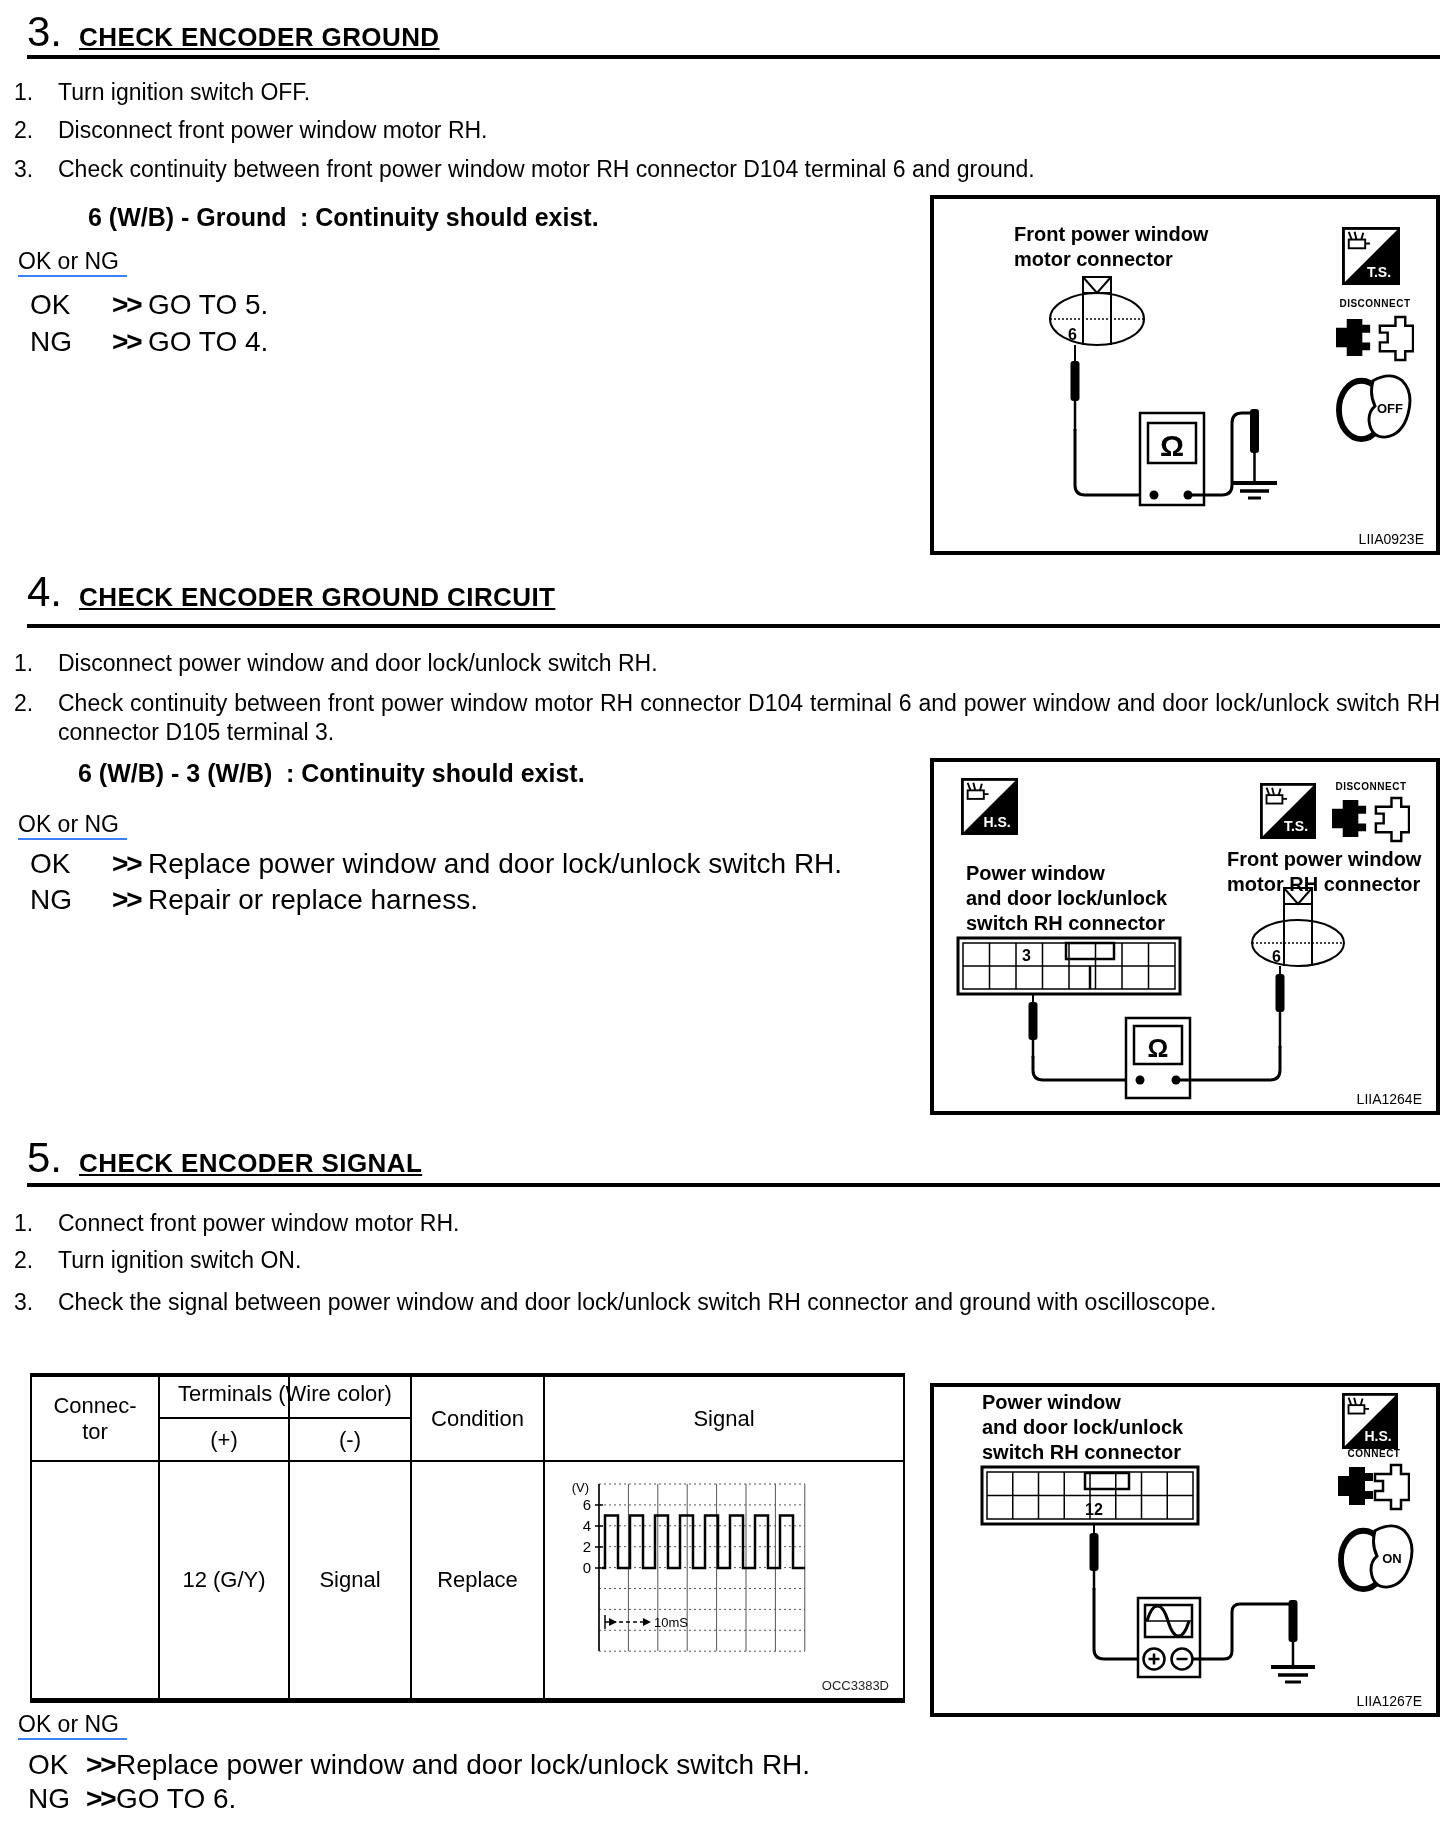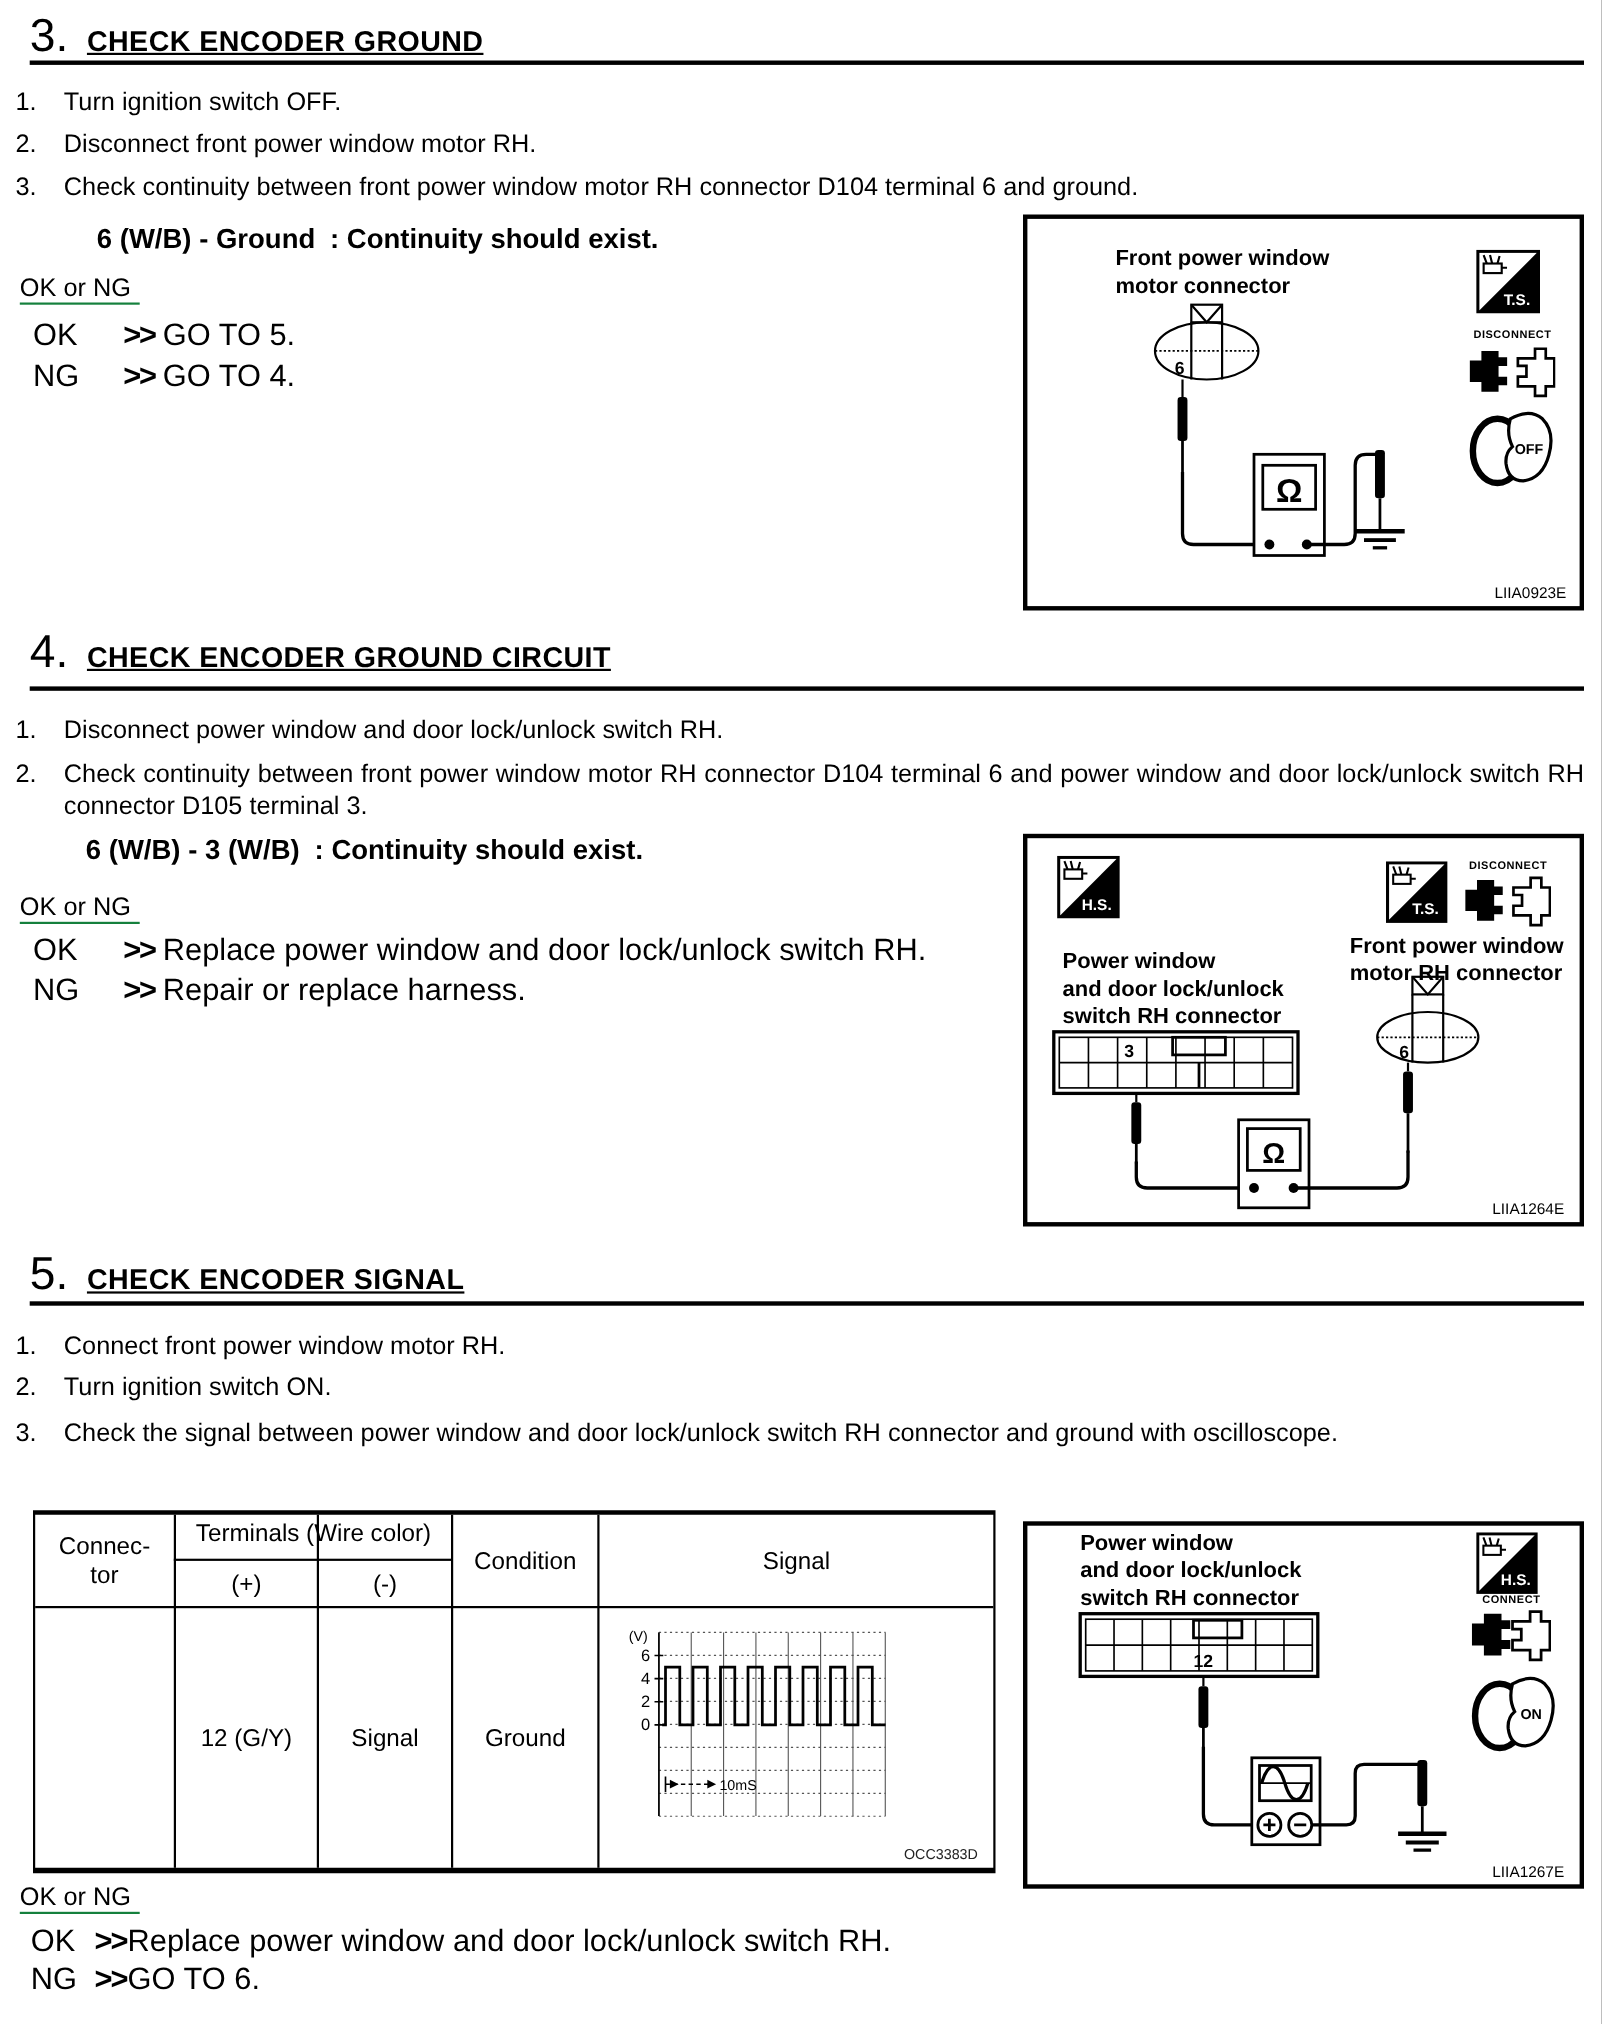--- a/index.html
+++ b/index.html
@@ -9,21 +9,21 @@
   .sec-num{font-size:42px;font-weight:400;}
   .sec-title{font-size:26px;font-weight:bold;letter-spacing:.4px;text-decoration:underline;}
   .rule{position:absolute;left:27px;width:1413px;height:4px;background:#000;}
   .step{position:absolute;left:14px;width:1426px;padding-left:44px;box-sizing:border-box;
         font-size:23px;line-height:29px;}
   .step .step-num{position:absolute;left:0;top:0;}
   .step.justify{text-align:justify;}
   .spec{position:absolute;left:0;width:100%;height:32px;font-size:25px;font-weight:bold;}
   .spec span{position:absolute;white-space:nowrap;}
   .okng{position:absolute;left:18px;font-size:23px;}
-  .okng span{border-bottom:2px solid #15803d;padding-bottom:1px;padding-right:8px;}
+  .okng span{border-bottom:2px solid #3b82f6;padding-bottom:1px;padding-right:8px;}
   .result{position:absolute;left:0;width:100%;height:30px;font-size:28px;}
   .result span{position:absolute;white-space:nowrap;}
   .r-arrow{letter-spacing:-2px;font-weight:bold;}
   
   .spec-table{position:absolute;left:30px;top:1373px;width:875px;height:330px;box-sizing:border-box;
         border-top:4px solid #000;border-bottom:5px solid #000;border-left:2px solid #000;border-right:2px solid #000;
         font-size:22px;}
   .tv{position:absolute;top:0;bottom:0;width:2px;background:#000;}
   .th,.td{position:absolute;display:flex;align-items:center;justify-content:center;text-align:center;line-height:26px;}
   .hl{position:absolute;height:2px;background:#000;}
@@ -292,21 +292,21 @@
         </div>
     </div>
     <div class="th" style="left:128px;top:0;width:250px;height:34px">Terminals (Wire color)</div>
     <div class="th" style="left:128px;top:42px;width:128px;height:41px">(+)</div>
     <div class="th" style="left:258px;top:42px;width:120px;height:41px">(-)</div>
     <div class="th" style="left:380px;top:0;width:131px;height:83px">Condition</div>
     <div class="th" style="left:513px;top:0;width:358px;height:83px">Signal</div>
 
     <div class="td" style="left:128px;top:85px;width:128px;height:236px">12 (G/Y)</div>
     <div class="td" style="left:258px;top:85px;width:120px;height:236px">Signal</div>
-    <div class="td" style="left:380px;top:85px;width:131px;height:236px">Ground</div>
+    <div class="td" style="left:380px;top:85px;width:131px;height:236px">Replace</div>
 
     <svg style="position:absolute;left:513px;top:85px" width="358" height="236" viewBox="0 0 358 236">
       <text class="wfsmall" x="44" y="30" text-anchor="end">(V)</text>
       <g id="wf-grid">
           <line x1="54" x2="54" y1="22" y2="189" stroke="#555" stroke-width="1"></line>
           <line x1="83.4" x2="83.4" y1="22" y2="189" stroke="#555" stroke-width="1"></line>
           <line x1="112.8" x2="112.8" y1="22" y2="189" stroke="#555" stroke-width="1"></line>
           <line x1="142.2" x2="142.2" y1="22" y2="189" stroke="#555" stroke-width="1"></line>
           <line x1="171.6" x2="171.6" y1="22" y2="189" stroke="#555" stroke-width="1"></line>
           <line x1="201" x2="201" y1="22" y2="189" stroke="#555" stroke-width="1"></line>

